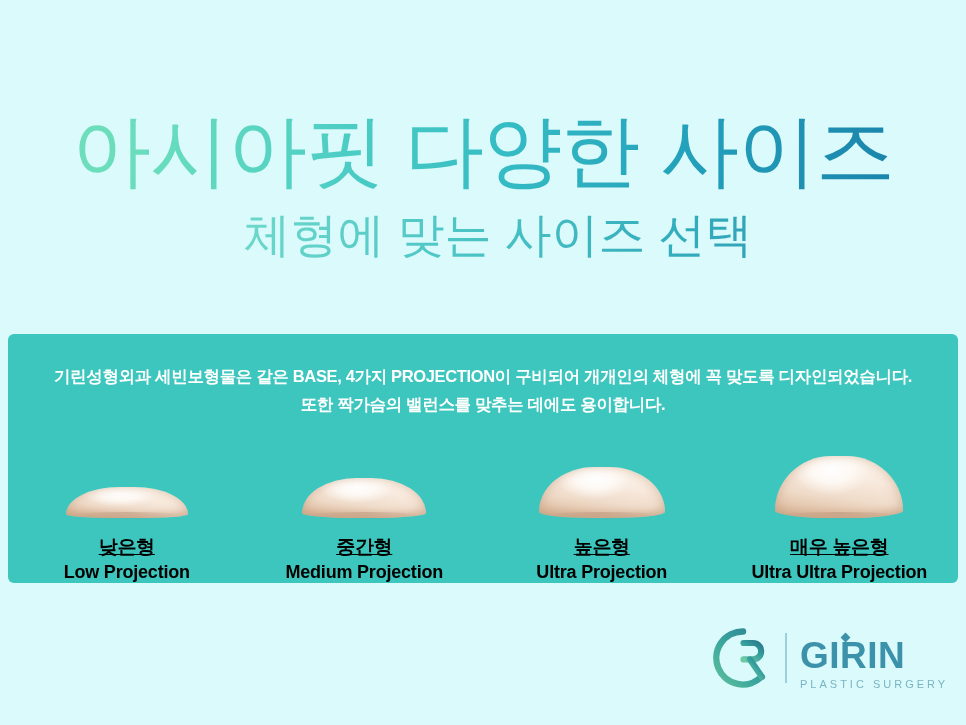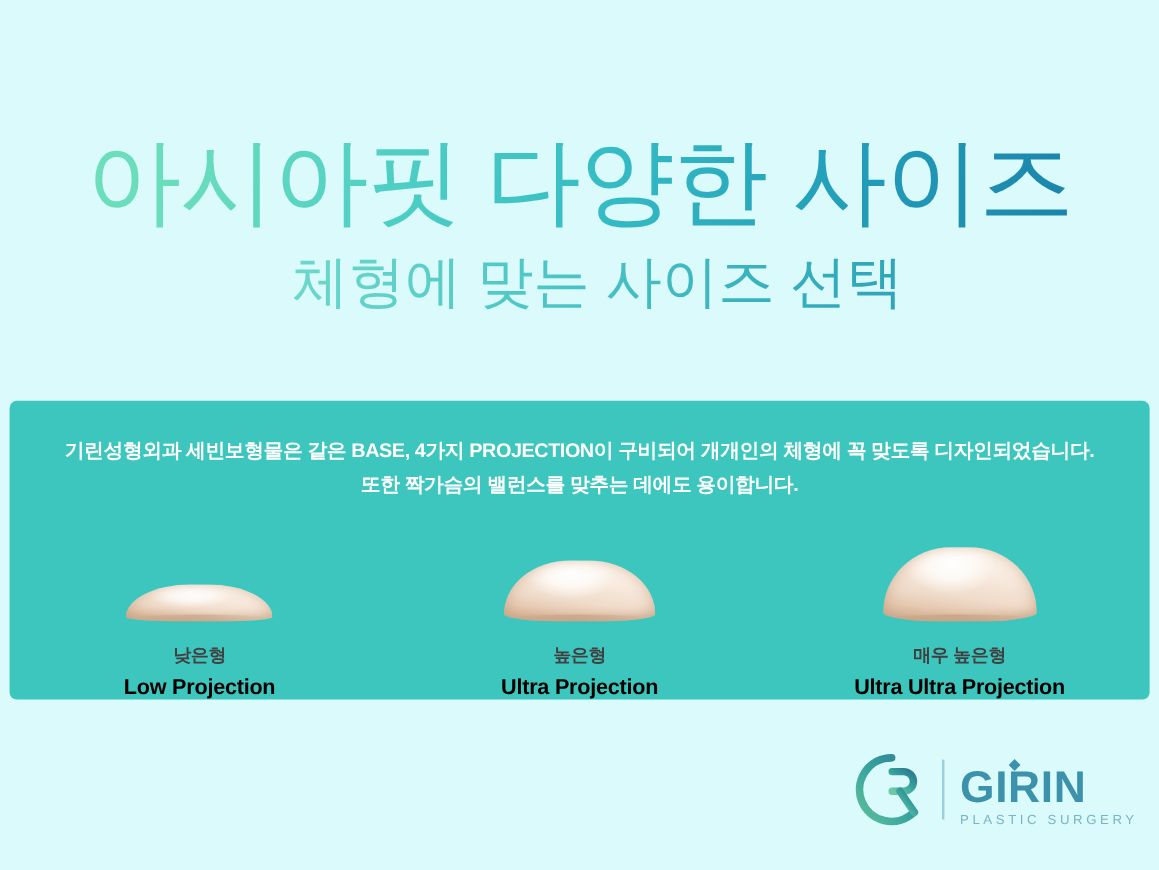--- a/index.html
+++ b/index.html
@@ -170,26 +170,27 @@
         rgba(150,104,74,0.0) 72%);
   }
 
   .dome.low    { width: 122px; height: 31px; }
   .dome.medium { width: 124px; height: 40px; }
   .dome.high   { width: 126px; height: 51px; }
   .dome.ultra  { width: 128px; height: 62px; }
 
   .implant-label-ko {
     margin-top: 19px;
-    color: #404040;
-    font-size: 15px;
+    color: #000000;
+    font-size: 19px;
     font-weight: 700;
     line-height: 20px;
     letter-spacing: -0.3px;
     white-space: nowrap;
+    text-decoration: underline;
   }
   .implant-label-en {
     margin-top: 5px;
     color: #000000;
     font-size: 18px;
     font-weight: 700;
     line-height: 21px;
     letter-spacing: -0.2px;
     white-space: nowrap;
   }
@@ -270,20 +271,27 @@
     <div class="implant-row">
 
       <div class="implant-col">
         <div class="implant-art">
           <div class="dome low"></div>
         </div>
         <div class="implant-label-ko">낮은형</div>
         <div class="implant-label-en">Low Projection</div>
       </div>
 
+      <div class="implant-col">
+        <div class="implant-art">
+          <div class="dome medium"></div>
+        </div>
+        <div class="implant-label-ko">중간형</div>
+        <div class="implant-label-en">Medium Projection</div>
+      </div>
 
       <div class="implant-col">
         <div class="implant-art">
           <div class="dome high"></div>
         </div>
         <div class="implant-label-ko">높은형</div>
         <div class="implant-label-en">Ultra Projection</div>
       </div>
 
       <div class="implant-col">

